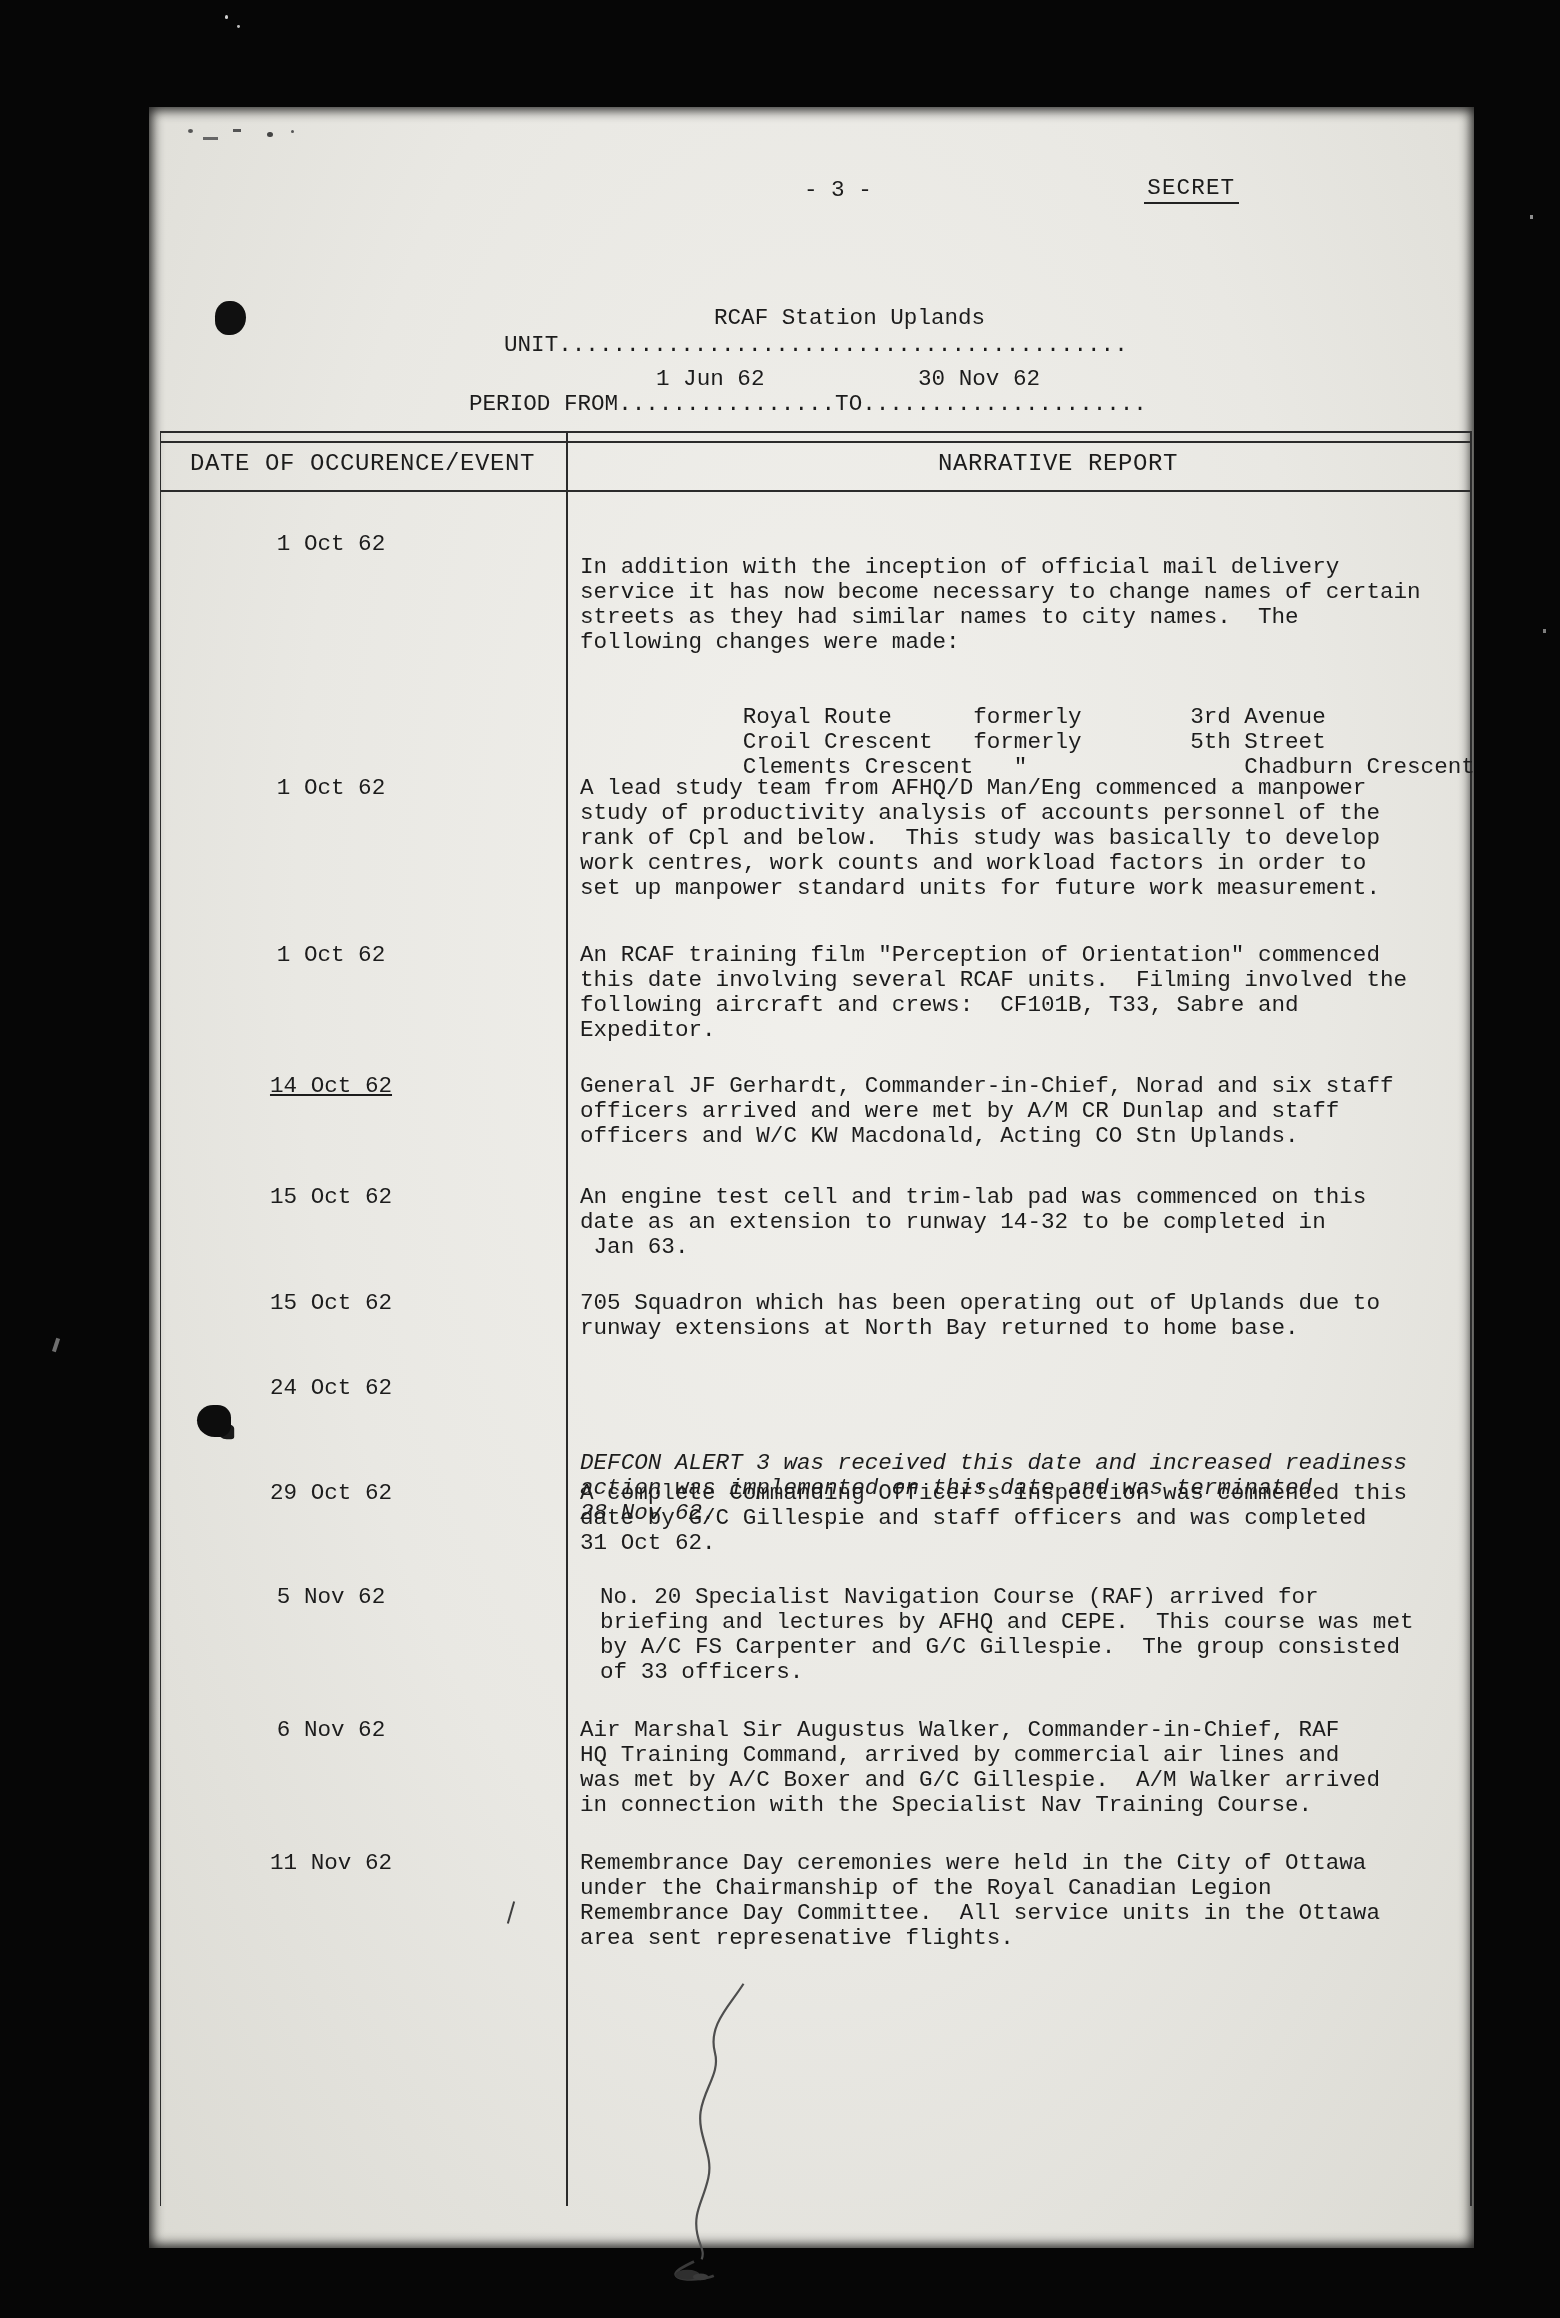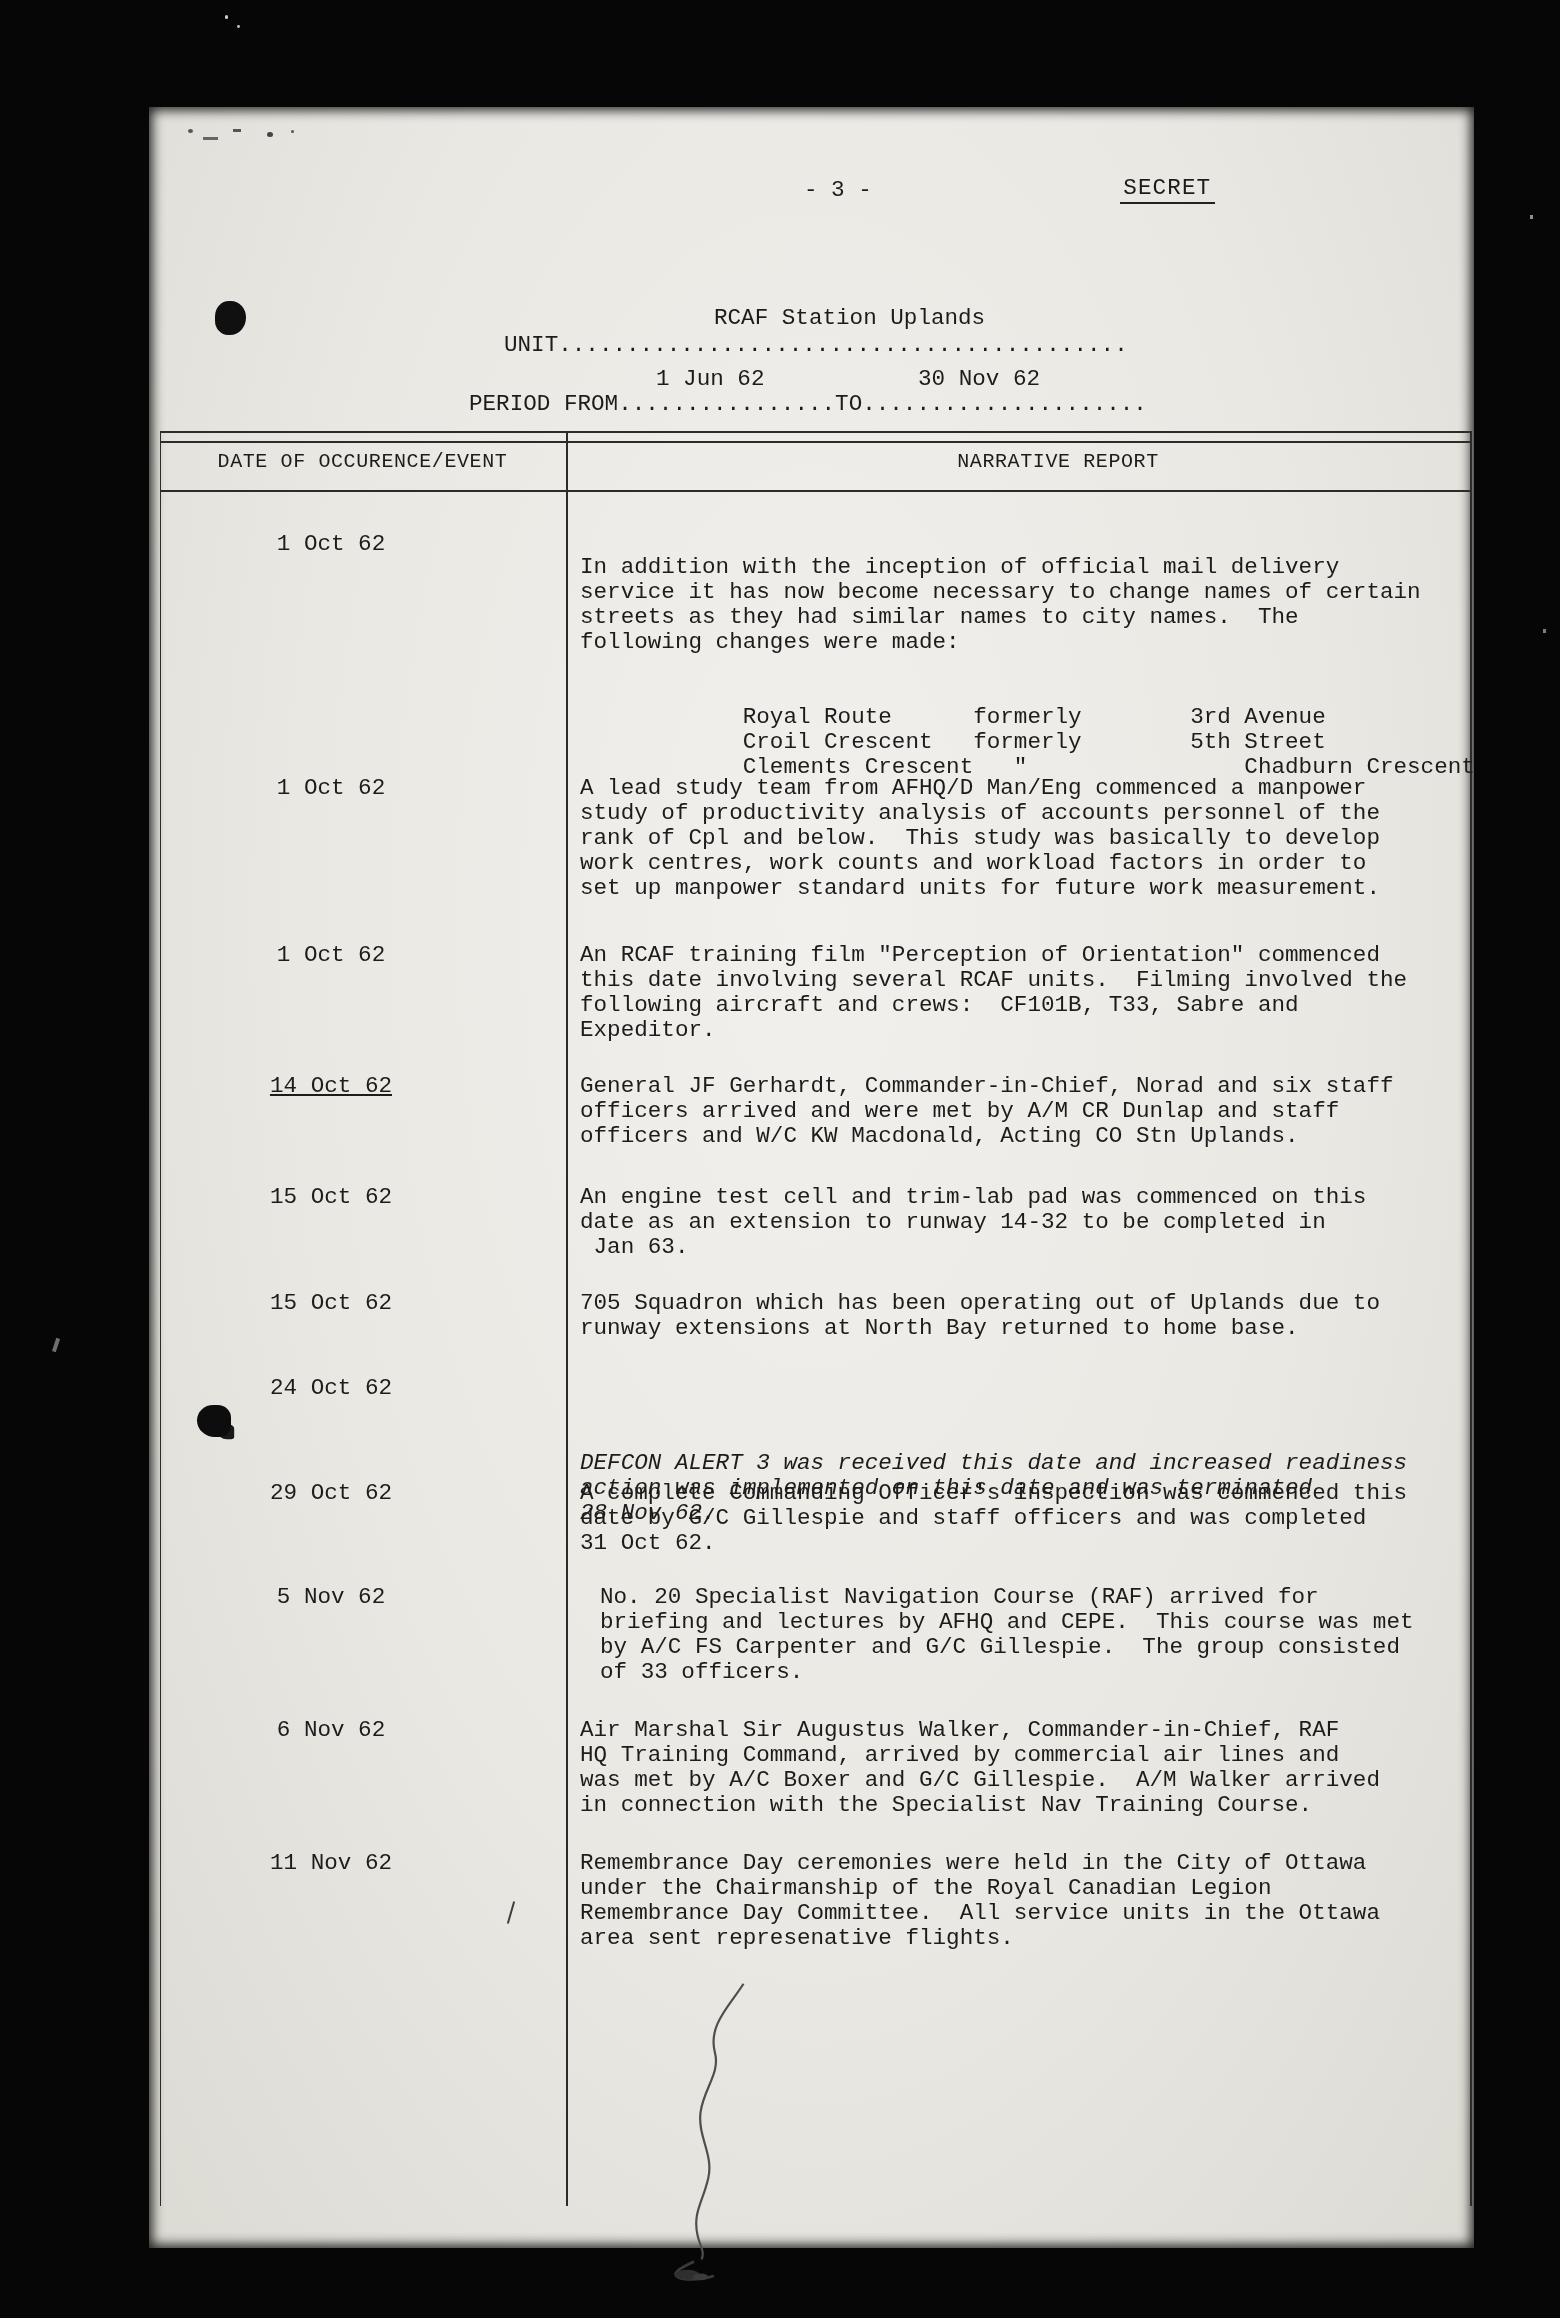--- a/index.html
+++ b/index.html
@@ -5,24 +5,24 @@
   html,body{margin:0;padding:0;background:#050505;}
   .scan{position:relative;width:1560px;height:2319px;background:#060606;overflow:hidden;
         font-family:"Liberation Mono","DejaVu Sans Mono",monospace;color:#1c1c1c;}
   .page{position:absolute;left:149px;top:107px;width:1325px;height:2141px;
         background:radial-gradient(ellipse at 50% 38%, #f1f0ec 0%, #e9e8e3 55%, #dbdad3 100%);
         box-shadow:0 0 12px 3.3px rgba(0,0,0,0.85) inset;}
   .abs{position:absolute;}
   .tw{font-size:22.6px;line-height:25px;white-space:pre;}
   .hline{position:absolute;height:1.7px;background:#2b2b2b;}
   .vline{position:absolute;width:1.7px;background:#2b2b2b;}
-  .hdr{font-size:20px;letter-spacing:0.6px;text-align:center;}
+  .hdr{font-size:24px;letter-spacing:0.6px;text-align:center;}
   .row .date{position:absolute;left:83px;width:198px;text-align:center;font-size:22.6px;line-height:25px;}
   .row .narr{position:absolute;left:431px;margin:0;font-family:inherit;font-size:22.6px;line-height:25px;white-space:pre;}
-  .underlined{border-bottom:2.2px solid #222;padding:0 3.3px 1.1px 3.3px;}
+  .underlined{border-bottom:2.2px solid #222;padding:0 3.3px 1.1px 3.3px;margin-left:24px;}
   pre{margin:0;font-family:inherit;}
   .speck{position:absolute;background:#555;}
 </style>
 </head>
 <body>
 
 <div class="scan">
 
   <div class="speck" style="left:225px;top:15.4px;width:3.3px;height:3.3px;background:#cfcfcf;border-radius:50%;"></div>
   <div class="speck" style="left:237px;top:25px;width:2.8px;height:2.8px;background:#bdbdbd;border-radius:50%;"></div>

